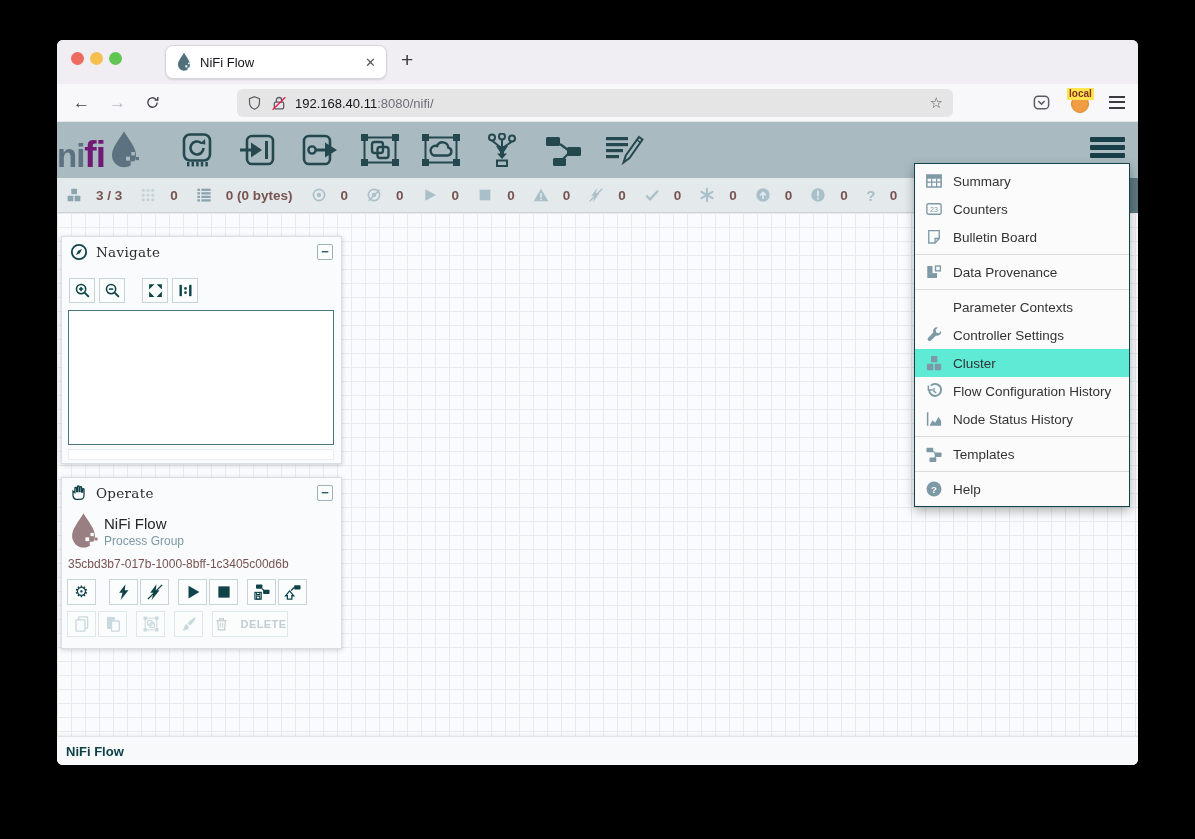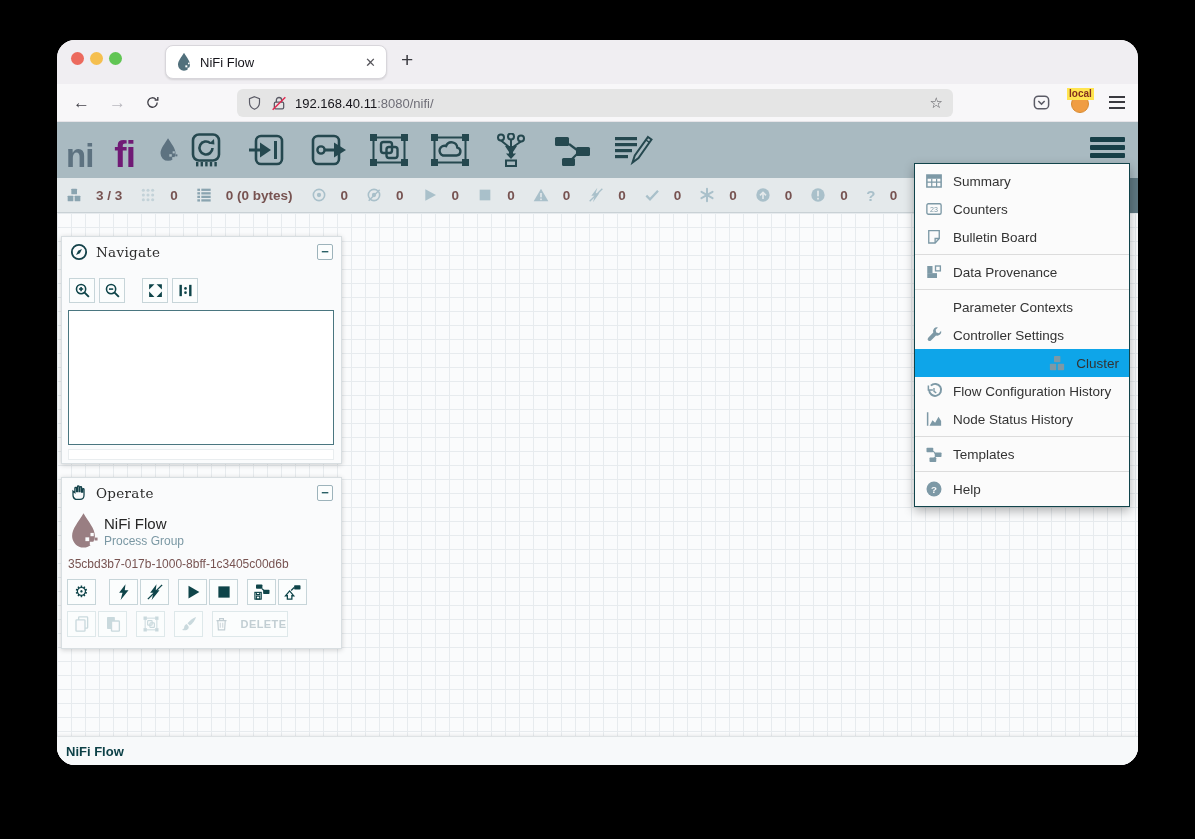--- a/index.html
+++ b/index.html
@@ -1,18 +1,18 @@
 <!DOCTYPE html>
 <html><head>
 <meta charset="utf-8">
 <style>
   * { margin:0; padding:0; box-sizing:border-box; }
   html,body { width:1195px; height:839px; background:#000; font-family:"Liberation Sans", sans-serif; overflow:hidden; }
   .stage { position:relative; width:1195px; height:839px; background:#000; }
-  .window { position:absolute; left:57px; top:40px; width:1081px; height:725px; border-radius:18px; overflow:hidden; background:#fff; }
+  .window { position:absolute; left:57px; top:40px; width:1081px; height:725px; border-radius:6px; overflow:hidden; background:#fff; }
 
   
   .titlebar { position:absolute; left:0; top:0; width:100%; height:44px; background:#f0eef2; }
   .tl { position:absolute; top:12px; width:13px; height:13px; border-radius:50%; }
   .tl.red { left:14px; background:#ec6a5e; }
   .tl.yellow { left:33px; background:#f5bf4f; }
   .tl.green { left:52px; background:#61c554; }
   .tab { position:absolute; left:108px; top:5px; width:222px; height:34px; background:#fff; border:1px solid #d8d6db; border-radius:8px; box-shadow:0 1px 2px rgba(0,0,0,.12); display:flex; align-items:center; padding:0 10px; }
   .tab-title { font-size:13px; color:#15141a; margin-left:8px; flex:1; }
   .tab-close { font-size:13px; color:#55545a; margin-left:6px; cursor:default; }
@@ -30,21 +30,21 @@
   .pocket { position:absolute; left:975px; top:9px; }
   .profile { position:absolute; left:1012px; top:7px; width:22px; height:22px; }
   .avatar { position:absolute; left:2px; top:4px; width:18px; height:18px; border-radius:50%; background:#f09d43; border:1px solid #d88a30; }
   .profile-badge { position:absolute; left:-2px; top:-3px; background:#ffe44f; color:#83301f; font-size:10px; font-weight:bold; padding:0 2px; line-height:12px; z-index:2; }
   .ff-menu { position:absolute; left:1052px; top:12px; width:16px; height:14px; }
   .ff-menu span { display:block; height:1.8px; background:#3a3a40; margin-bottom:3.6px; }
 
   
   .nifi-app { position:absolute; left:0; top:82px; width:1081px; height:643px; background:#fafbfc; }
   .app-toolbar { position:absolute; left:0; top:0; width:100%; height:56px; background:#a9bac1; display:flex; align-items:center; color:#25484f; }
-  .logo { display:flex; align-items:flex-end; margin-left:9px; width:112px;gap:21px; }
+  .logo { display:flex; align-items:flex-end; width:112px; }
   .logo-ni { font-size:33px; font-weight:bold; color:#5d7280; letter-spacing:-1px; line-height:.85; }
   .logo-fi { font-size:37px; font-weight:bold; color:#701a75; letter-spacing:-1px; line-height:.85; }
   .comp-row { display:flex; gap:21px; margin-left:8px; }
   .comp { width:40px; height:34px; color:#25484f; }
   .nifi-burger { position:absolute; right:13px; top:15px; width:35px; height:26px; }
   .nifi-burger span { display:block; height:4.6px; background:#173f47; border-radius:1px; margin-bottom:3.4px; }
 
   .app-statusbar { position:absolute; left:0; top:56px; width:100%; height:35px; background:#e4e9eb; border-bottom:1px solid #c9d1d5; display:flex; align-items:center; padding-left:9px; gap:18px; }
   .st { display:flex; align-items:center; gap:14px; white-space:nowrap; }
   .st .v { font-size:13.5px; font-weight:bold; color:#775351; }
@@ -85,21 +85,21 @@
   .ob { width:29px; height:26px; border:1px solid #c7d5d9; background:#fbfdfd; display:inline-flex; align-items:center; justify-content:center; color:#0e4449; }
   .ob svg { width:18px; height:18px; }
   .ob .glyph { font-size:16px; line-height:1; }
   .ob.dis { border-color:#dee8ea; color:#c9d9dd; }
   .ob.delete { width:76px; font-size:11px; font-weight:bold; letter-spacing:.4px; gap:12px; color:#c2ced3; }
   .mr4{margin-right:4px;} .mr2{margin-right:2px;} .ml8{margin-left:9px;}
 
   
   .gmenu { position:absolute; left:857px; top:41px; width:216px; background:#fbfbfb; border:1px solid #11444b; box-shadow:0 4px 10px rgba(0,0,0,.3); padding:3px 0; z-index:50; }
   .mi { height:28px; display:flex; align-items:center; padding:0 10px; font-size:13.5px; color:#333; }
-  .mi.sel { background:#0ea5e9;justify-content:flex-end; }
+  .mi.sel { background:#5eead4; }
   .mi .mic { width:18px; height:18px; margin-right:10px; color:#7d99a6; display:inline-flex; flex:none; }
   .msep { border-top:1px solid #dcdcdc; margin:3px 0; }
 
   svg { display:block; width:100%; height:100%; }
 </style>
 </head>
 <body>
 
 <div class="stage">
 <div class="window">

